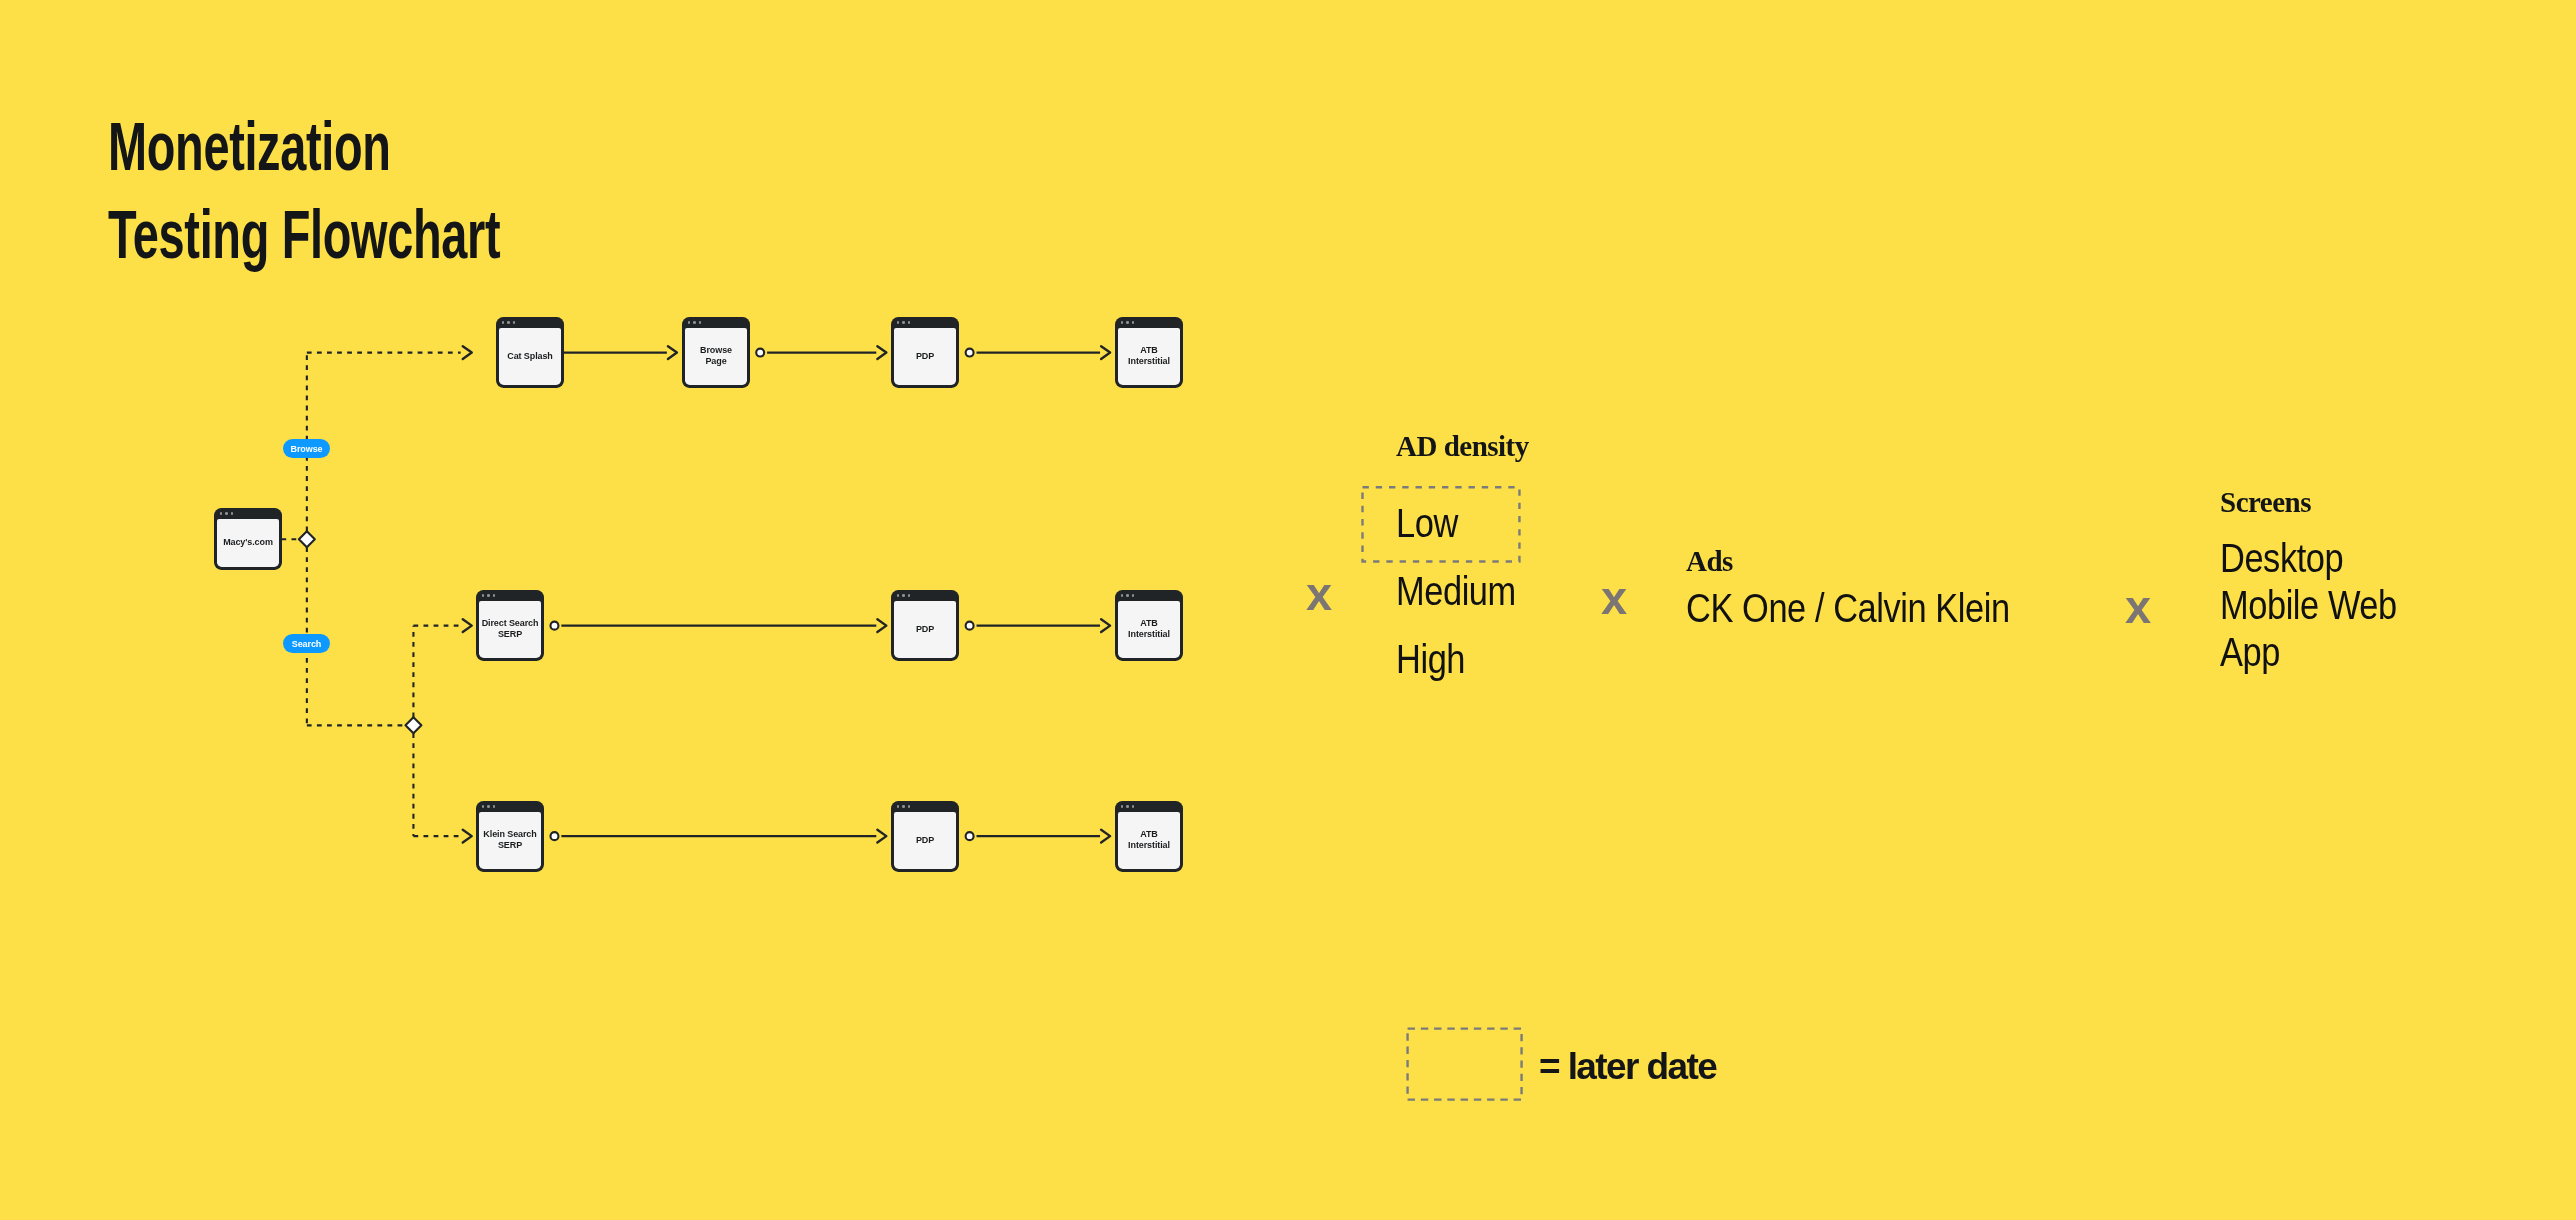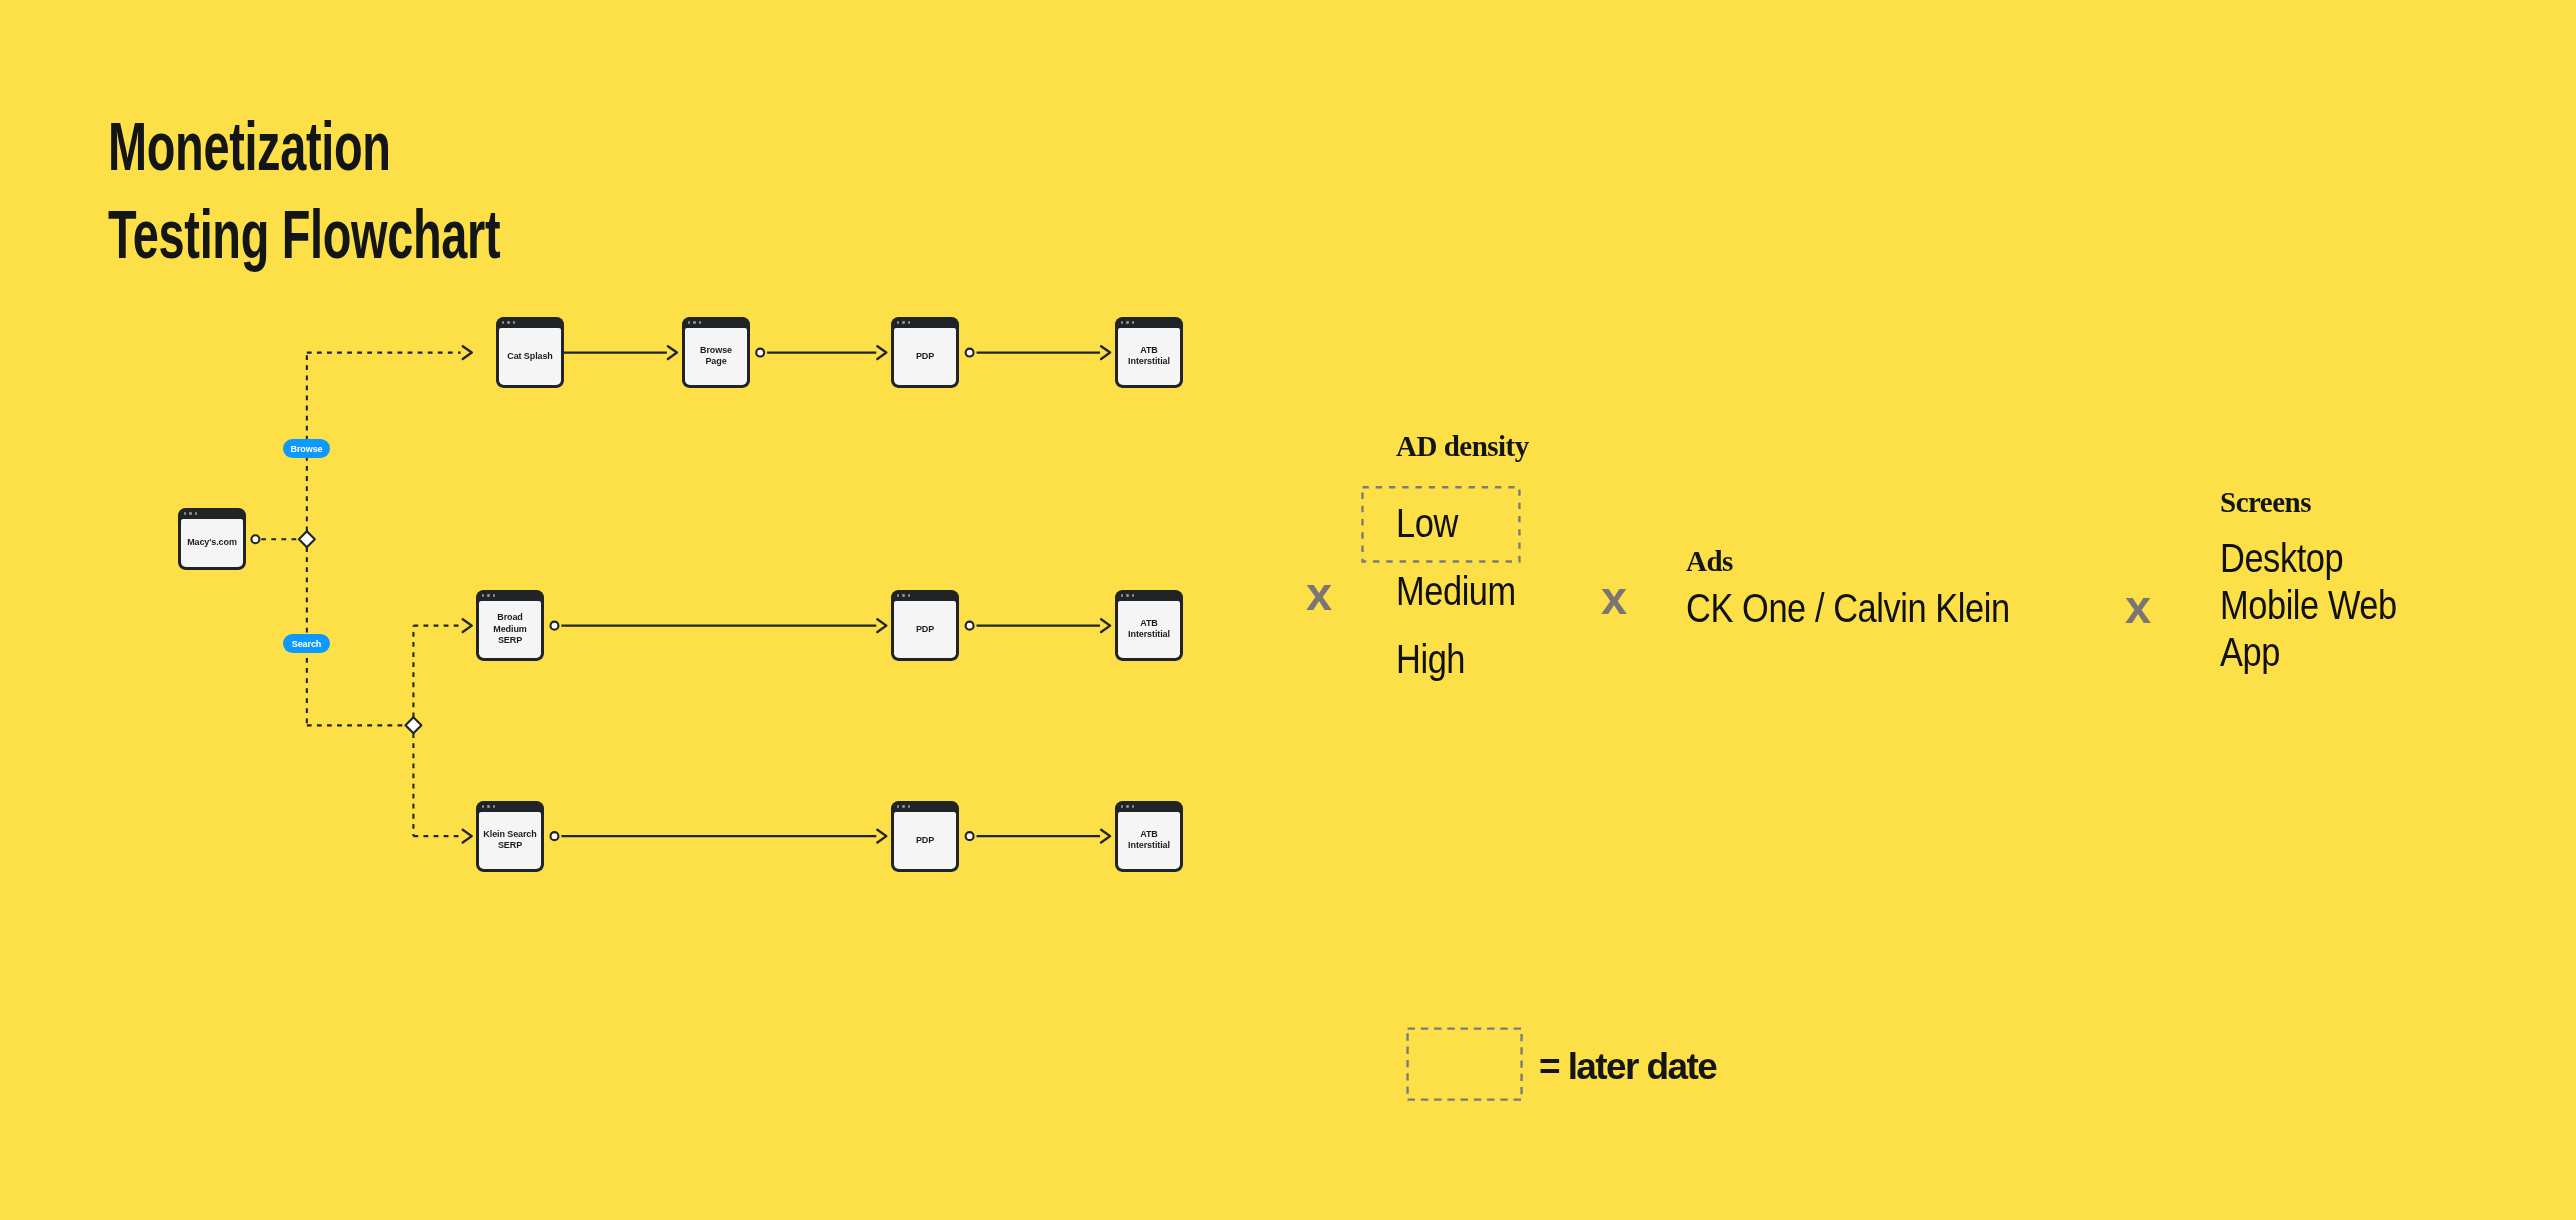--- a/index.html
+++ b/index.html
@@ -12,21 +12,21 @@
     position:absolute;left:108px;top:103px;font-size:69px;font-weight:700;
     line-height:88px;color:#131517;letter-spacing:-0.5px;
     transform:scaleX(0.68);transform-origin:left top;white-space:nowrap;
   }
   
   .win{
     position:absolute;width:68px;background:#212427;border-radius:7.4px;
     padding:10.6px 3.2px 3.2px 3.2px;box-sizing:border-box;
   }
   .win.flow{height:71px;}
-  .win.src{height:62px;}
+  .win.src{height:62px;margin-left:36px;}
   .win .dots{position:absolute;top:4.2px;left:5.8px;display:flex;gap:2.7px;}
   .win .dot{width:2.7px;height:2.7px;border-radius:50%;background:#8E9092;}
   .win .content{
     background:#F5F5F5;border-radius:2.1px 2.1px 4.8px 4.8px;height:100%;
     display:flex;align-items:center;justify-content:center;text-align:center;
     font-weight:700;font-size:9px;letter-spacing:-0.1px;line-height:1.25;
     color:#1A1C1E;white-space:pre-line;padding:0 1.1px;box-sizing:border-box;
   }
   
   .pill{
@@ -164,21 +164,21 @@
     <div class="content">ATB
 Interstitial</div>
   </div>
 
   <div class="win flow" style="left:476px;top:590px">
     <div class="dots">
         <span class="dot"></span>
         <span class="dot"></span>
         <span class="dot"></span>
       </div>
-    <div class="content">Broad Medium
+    <div class="content">Direct Search
 SERP</div>
   </div>
   <div class="win flow" style="left:891px;top:590px">
     <div class="dots">
         <span class="dot"></span>
         <span class="dot"></span>
         <span class="dot"></span>
       </div>
     <div class="content">PDP</div>
   </div>

